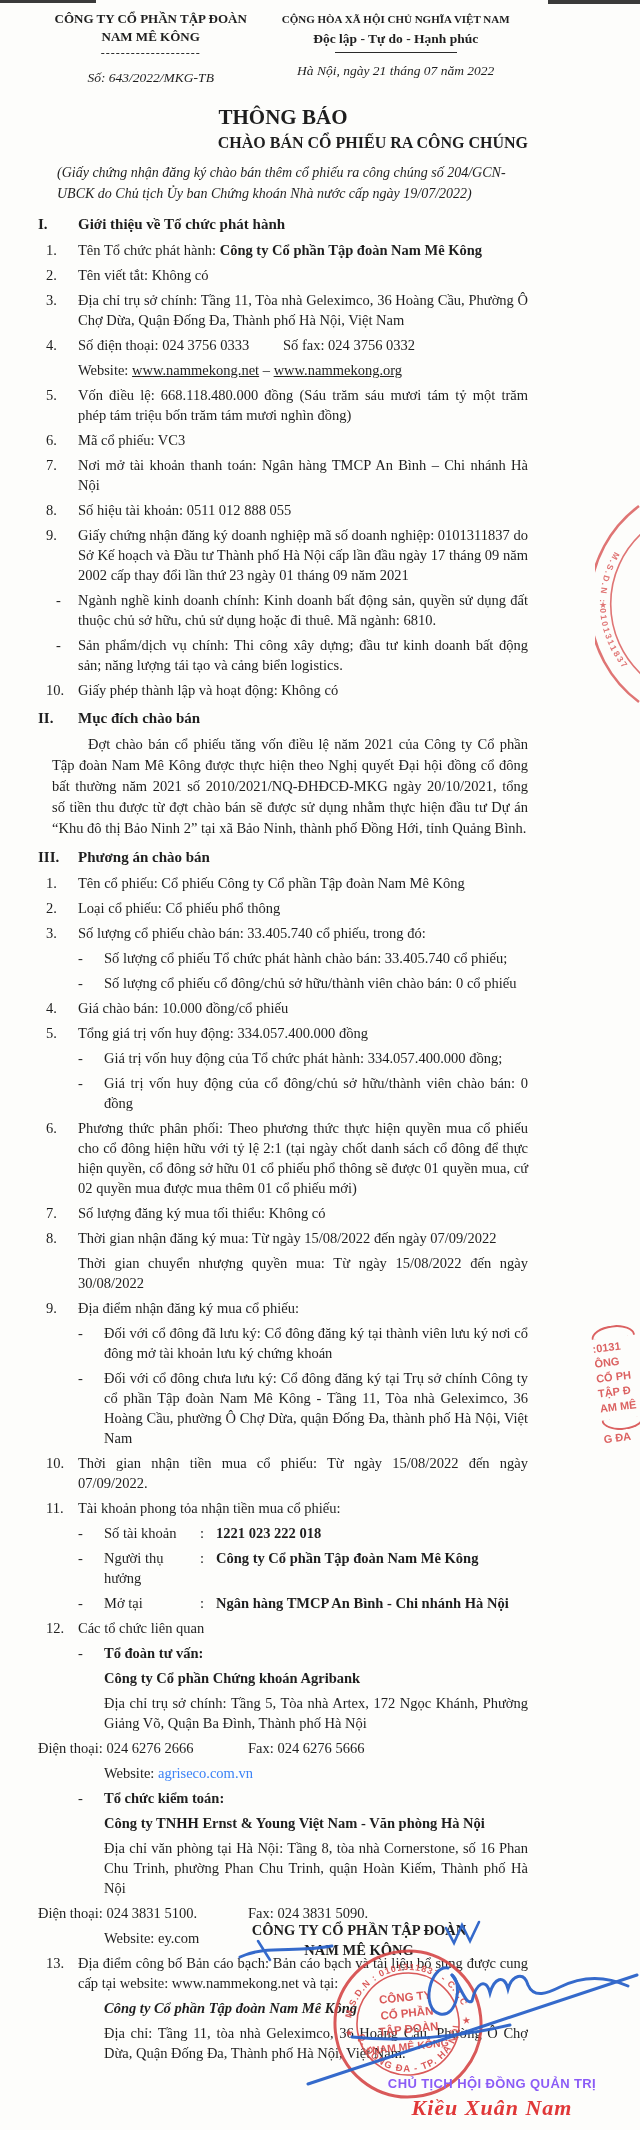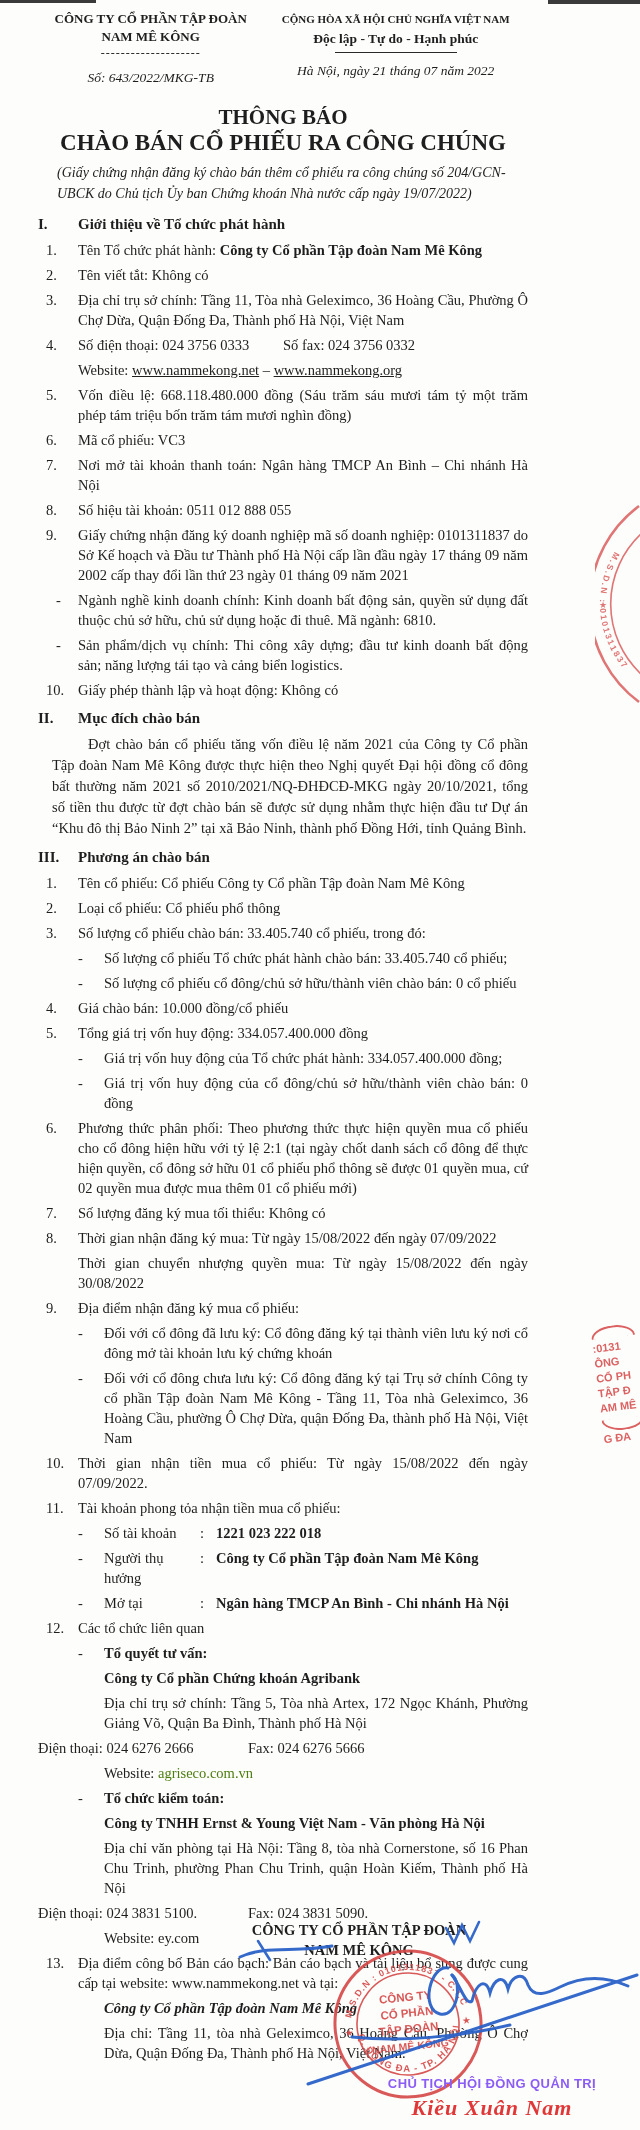--- a/index.html
+++ b/index.html
@@ -18,42 +18,42 @@
   .hdr{display:flex;}
   .hdr-l{flex:0 0 46%;text-align:center;}
   .hdr-r{flex:1;text-align:center;}
   .org{font-weight:bold;font-size:13px;line-height:18px;}
   .motto{font-weight:bold;font-size:13.5px;line-height:19px;}
   .dashes{font-size:12px;line-height:14px;letter-spacing:1px;color:#222;}
   .hline{width:122px;height:0;border-top:1.5px solid #2a2a2a;margin:4px auto 6px;}
   .docno,.date{font-style:italic;font-size:13.5px;margin-top:8px;}
   
   .title1{font-weight:bold;font-size:21px;text-align:center;margin-top:16px;line-height:26px;}
-  .title2{font-weight:bold;font-size:23px;text-align:center;line-height:26px;}
+  .title2{font-weight:bold;font-size:16px;text-align:right;line-height:26px;}
   .subtitle{font-style:italic;font-size:14px;max-width:452px;margin:6px auto 10px;line-height:21px;}
   
   .row{display:flex;align-items:flex-start;margin-bottom:5px;}
   .row .t{flex:1;text-align:justify;}
   .sec{margin:8px 0 6px;}
   .sec .n{flex:0 0 40px;font-weight:bold;font-size:15px;}
   .sec .t{font-weight:bold;font-size:15px;text-align:left;}
   .item .n{flex:0 0 40px;padding-left:8px;box-sizing:border-box;}
   .dash .d{flex:0 0 22px;margin-left:18px;}
   .sdash .d{flex:0 0 26px;margin-left:40px;}
   .cont .sp0{flex:0 0 40px;}
   .cont .sp1{flex:0 0 66px;}
   .kv .d{flex:0 0 26px;margin-left:40px;}
   .kv .kl{flex:0 0 96px;}
   .kv .kc{flex:0 0 16px;}
   .kv .kvv{flex:1;font-weight:bold;}
   .cols .cl{flex:0 0 210px;}
   .cols .cr{flex:1;text-align:left;}
   .para{margin:2px 0 7px 14px;text-indent:36px;text-align:justify;line-height:21px;}
   .u{text-decoration:underline;}
-  .muted{color:#4d7c0f;}
+  .muted{color:#3b82f6;}
   
   .sig-head{position:absolute;top:1920px;left:230px;width:258px;text-align:center;
     font-weight:bold;font-size:14.5px;line-height:20px;}
   .stamp{position:absolute;top:1946px;left:330px;opacity:.9;transform:rotate(-6deg);}
   .sigsvg{position:absolute;top:1913px;left:180px;pointer-events:none;}
   .red-block{position:absolute;top:2076px;left:378px;width:228px;text-align:center;}
   .red-title{color:#8b5cf6;font-family:"Liberation Sans","DejaVu Sans",sans-serif;
     font-weight:bold;font-size:13px;letter-spacing:.4px;line-height:16px;}
   .red-name{color:#e03838;font-weight:bold;font-style:italic;font-size:22px;line-height:26px;
     letter-spacing:1px;margin-top:3px;}
@@ -251,21 +251,21 @@
           <span class="kl">Mở tại</span>
           <span class="kc">:</span>
           <span class="kvv">Ngân hàng TMCP An Bình - Chi nhánh Hà Nội</span>
         </div>
         <div class="row item">
           <span class="n">12.</span>
           <span class="t"><span>Các tổ chức liên quan</span></span>
         </div>
         <div class="row sdash">
           <span class="d">-</span>
-          <span class="t"><span class="bold">Tổ quyết tư vấn:</span></span>
+          <span class="t"><span class="bold">Tổ đoàn tư vấn:</span></span>
         </div>
         <div class="row cont">
           <span class="sp1"></span>
           <span class="t"><span class="bold">Công ty Cổ phần Chứng khoán Agribank</span></span>
         </div>
         <div class="row cont">
           <span class="sp1"></span>
           <span class="t"><span>Địa chỉ trụ sở chính: Tầng 5, Tòa nhà Artex, 172 Ngọc Khánh, Phường Giảng Võ, Quận Ba Đình, Thành phố Hà Nội</span></span>
         </div>
         <div class="row cols">

